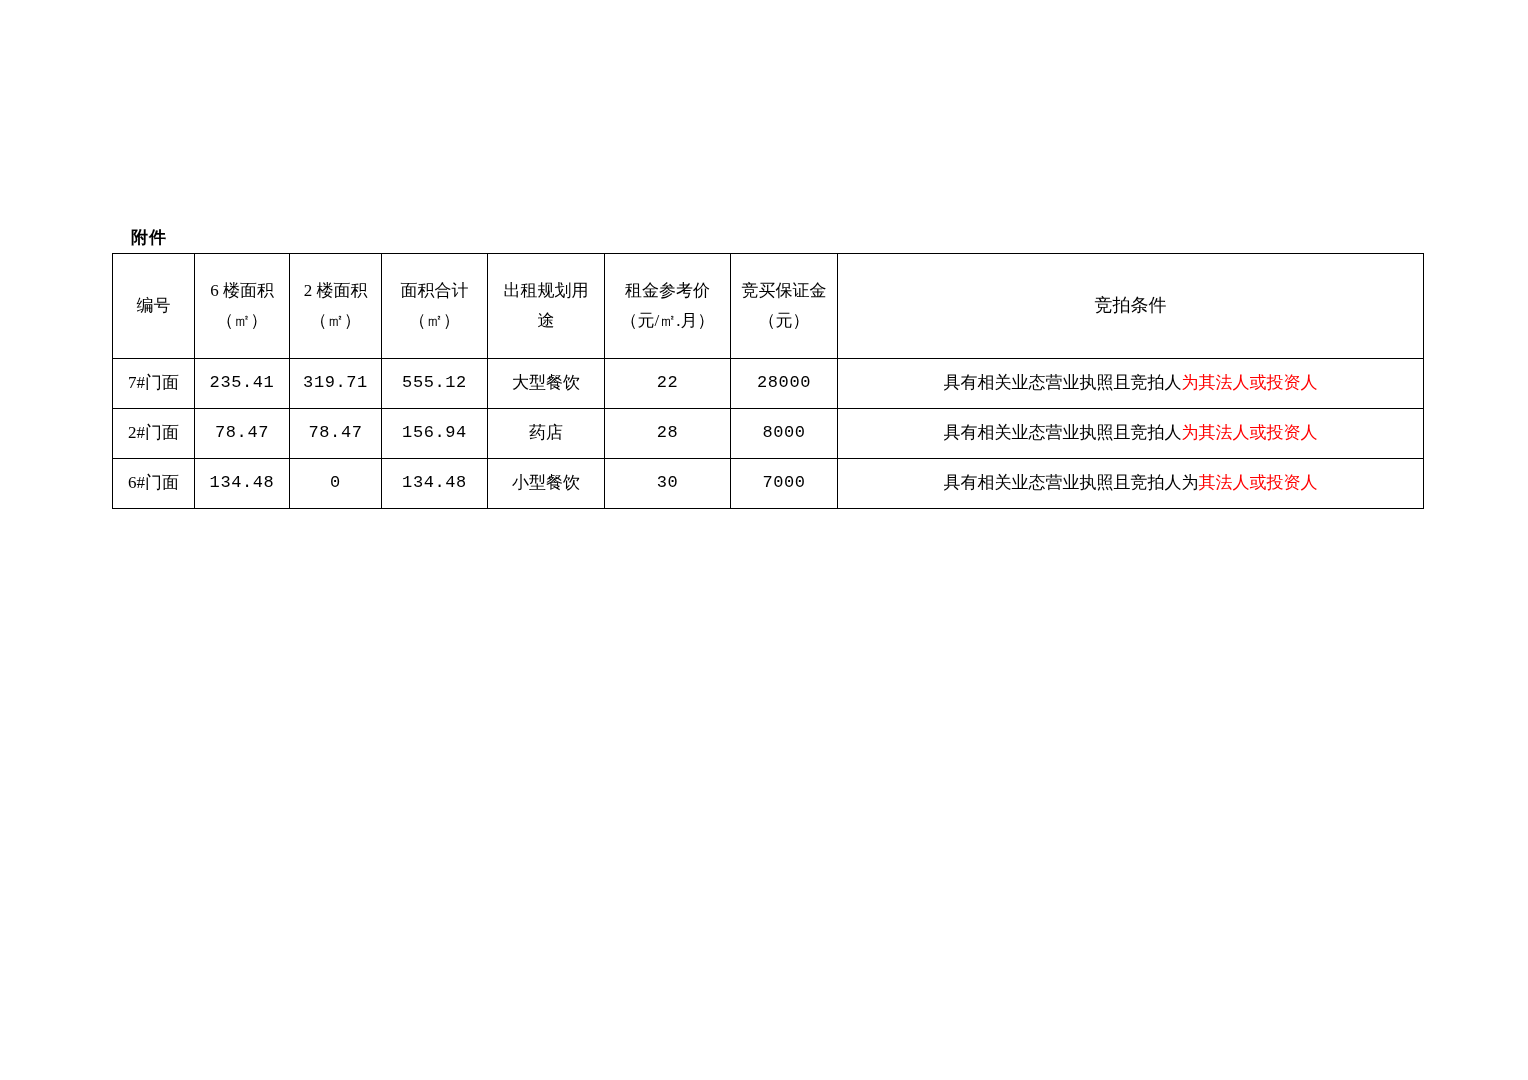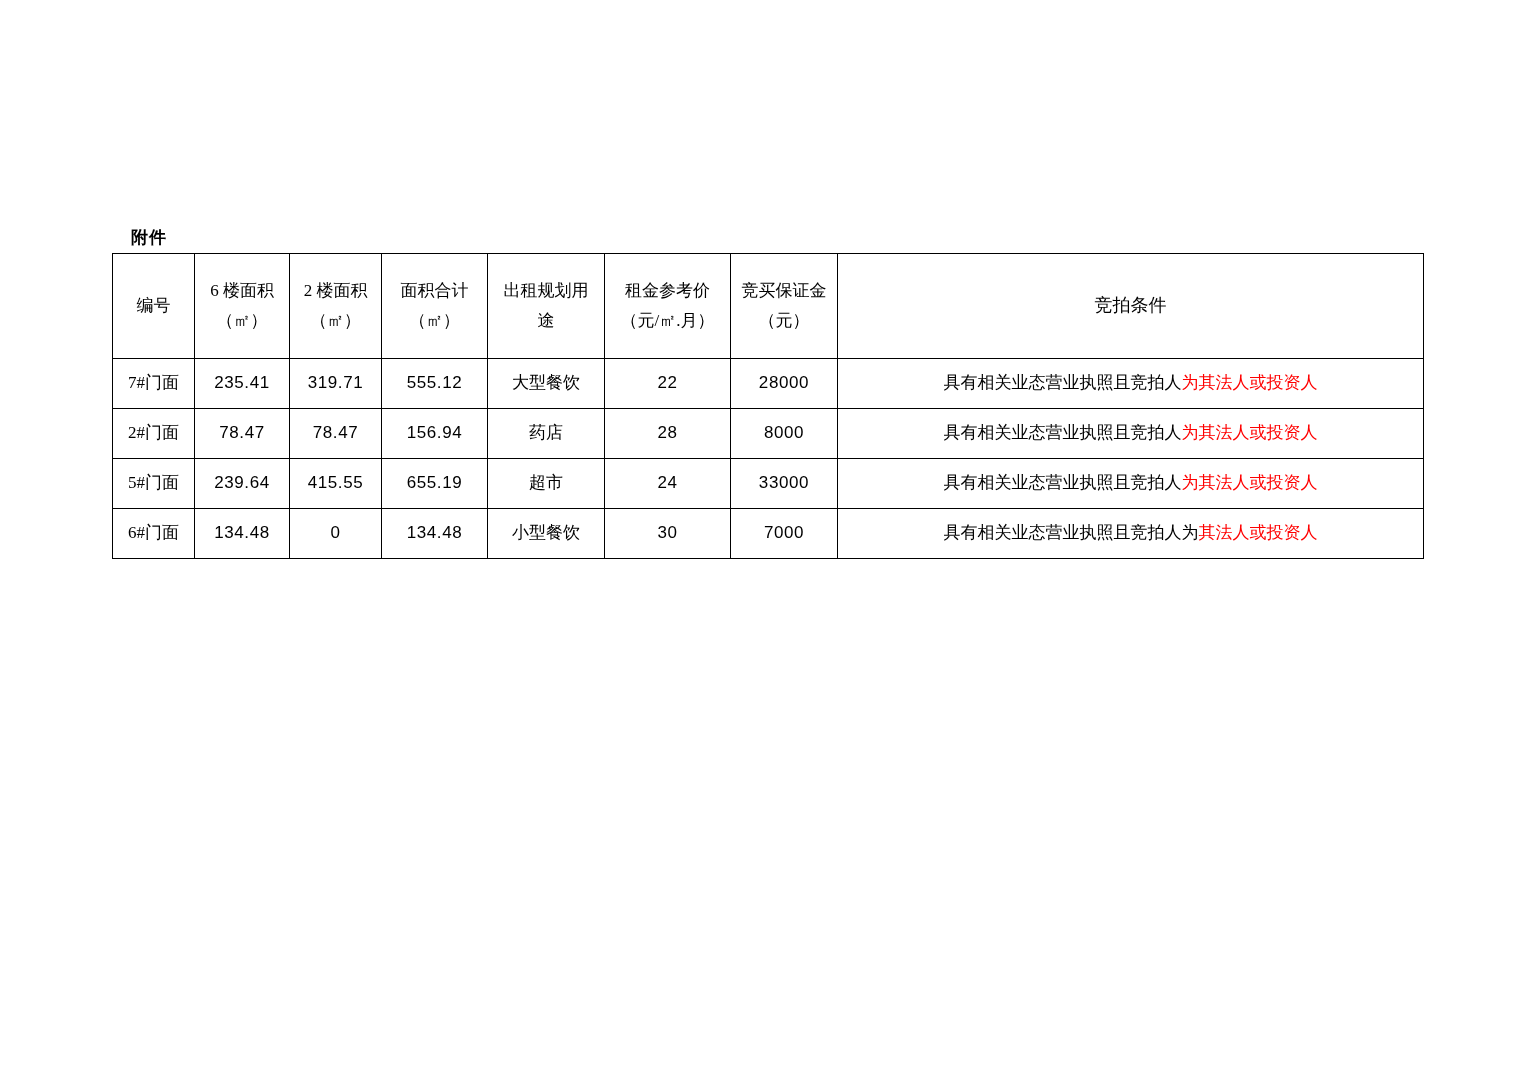--- a/index.html
+++ b/index.html
@@ -75,21 +75,21 @@
     font-size: 18px;
     margin-top: 13px;
   }
   tbody td {
     height: 49px;
   }
   tbody tr.tall td {
     height: 96px;
   }
   .num {
-    font-family: Liberation Sans, sans-serif;
+    font-family: Liberation Mono, monospace;
     letter-spacing: 0.6px;
   }
   .cond-cell {
     padding: 0 10px;
     margin-top: 8px;
   }
   .red {
     color: #ff0000;
   }
   .cond-wrap-line {
@@ -173,32 +173,20 @@
           <td>药店</td>
           <td class="num">28</td>
           <td class="num">8000</td>
           <td class="cond-cell">
             <span class="cond-wrap-line"><span>具有相关业态营业执照且竞拍人</span><span class="red">为其法人或投资人</span><span></span></span>
           </td>
         </tr>
 
 
 
-        <tr>
-          <td>5#门面</td>
-          <td class="num">239.64</td>
-          <td class="num">415.55</td>
-          <td class="num">655.19</td>
-          <td>超市</td>
-          <td class="num">24</td>
-          <td class="num">33000</td>
-          <td class="cond-cell">
-            <span class="cond-wrap-line"><span>具有相关业态营业执照且竞拍人</span><span class="red">为其法人或投资人</span><span></span></span>
-          </td>
-        </tr>
 
         <tr>
           <td>6#门面</td>
           <td class="num">134.48</td>
           <td class="num">0</td>
           <td class="num">134.48</td>
           <td>小型餐饮</td>
           <td class="num">30</td>
           <td class="num">7000</td>
           <td class="cond-cell">

